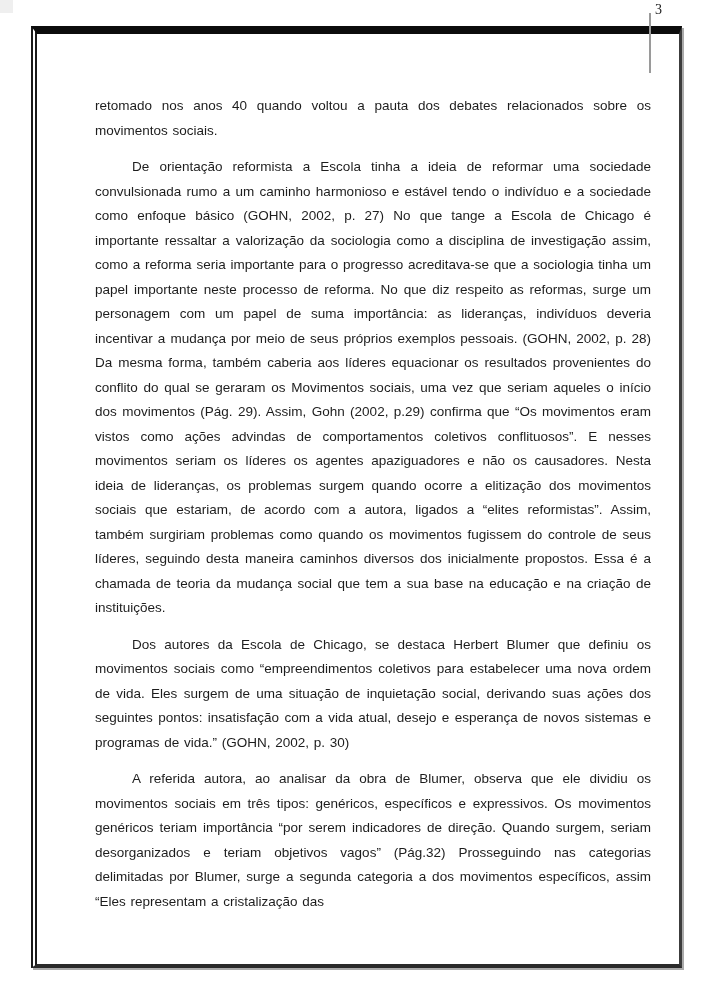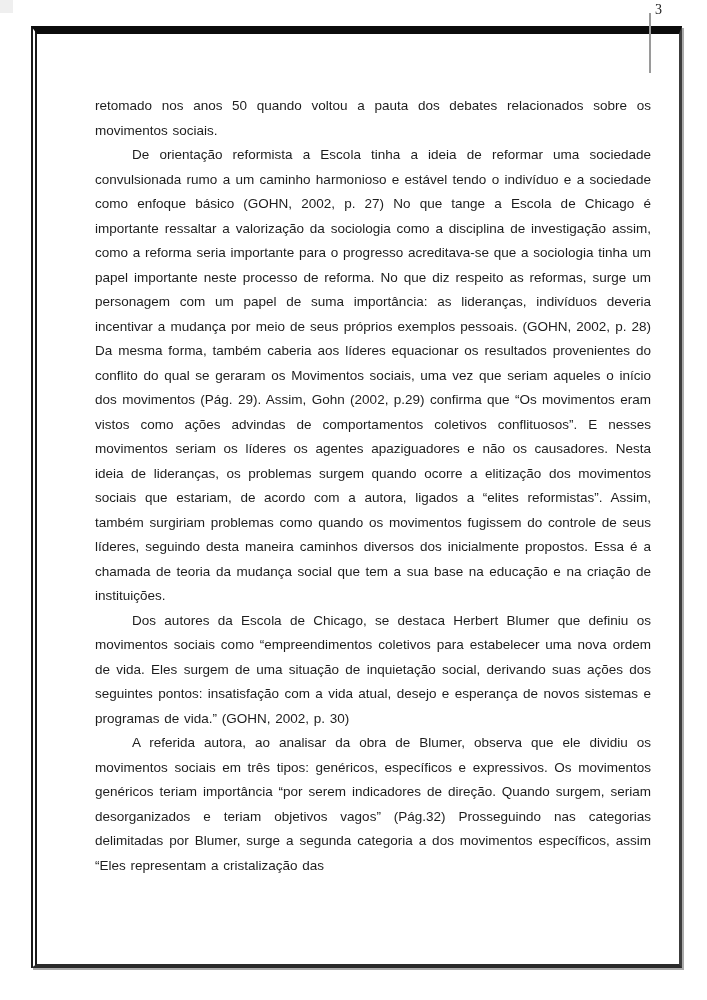--- a/index.html
+++ b/index.html
@@ -65,32 +65,33 @@
     text-align: justify;
     z-index: 2;
     word-spacing: 1px;
   }
   .para {
     margin: 0;
     padding: 0;
   }
   .para.indent {
     text-indent: 37px;
+    margin-top: 12px;
   }
 </style>
 </head>
 <body>
 
 <div class="page">
   <div class="corner-mark"></div>
 
   <div class="page-number-rule"></div>
   <div class="page-number">3</div>
 
   <div class="frame"></div>
 
   <div class="text-block">
-    <p class="para">retomado nos anos 50 quando voltou a pauta dos debates relacionados sobre os movimentos sociais.</p>
+    <p class="para">retomado nos anos 40 quando voltou a pauta dos debates relacionados sobre os movimentos sociais.</p>
     <p class="para indent">De orientação reformista a Escola tinha a ideia de reformar uma sociedade convulsionada rumo a um caminho harmonioso e estável tendo o indivíduo e a sociedade como enfoque básico (GOHN, 2002, p. 27) No que tange a Escola de Chicago é importante ressaltar a valorização da sociologia como a disciplina de investigação assim, como a reforma seria importante para o progresso acreditava-se que a sociologia tinha um papel importante neste processo de reforma. No que diz respeito as reformas, surge um personagem com um papel de suma importância: as lideranças, indivíduos deveria incentivar a mudança por meio de seus próprios exemplos pessoais. (GOHN, 2002, p. 28) Da mesma forma, também caberia aos líderes equacionar os resultados provenientes do conflito do qual se geraram os Movimentos sociais, uma vez que seriam aqueles o início dos movimentos (Pág. 29). Assim, Gohn (2002, p.29) confirma que “Os movimentos eram vistos como ações advindas de comportamentos coletivos conflituosos”. E nesses movimentos seriam os líderes os agentes apaziguadores e não os causadores. Nesta ideia de lideranças, os problemas surgem quando ocorre a elitização dos movimentos sociais que estariam, de acordo com a autora, ligados a “elites reformistas”. Assim, também surgiriam problemas como quando os movimentos fugissem do controle de seus líderes, seguindo desta maneira caminhos diversos dos inicialmente propostos. Essa é a chamada de teoria da mudança social que tem a sua base na educação e na criação de instituições.</p>
     <p class="para indent">Dos autores da Escola de Chicago, se destaca Herbert Blumer que definiu os movimentos sociais como “empreendimentos coletivos para estabelecer uma nova ordem de vida. Eles surgem de uma situação de inquietação social, derivando suas ações dos seguintes pontos: insatisfação com a vida atual, desejo e esperança de novos sistemas e programas de vida.” (GOHN, 2002, p. 30)</p>
     <p class="para indent">A referida autora, ao analisar da obra de Blumer, observa que ele dividiu os movimentos sociais em três tipos: genéricos, específicos e expressivos. Os movimentos genéricos teriam importância “por serem indicadores de direção. Quando surgem, seriam desorganizados e teriam objetivos vagos” (Pág.32) Prosseguindo nas categorias delimitadas por Blumer, surge a segunda categoria a dos movimentos específicos, assim “Eles representam a cristalização das</p>
   </div>
 </div>
 
 </body></html>

